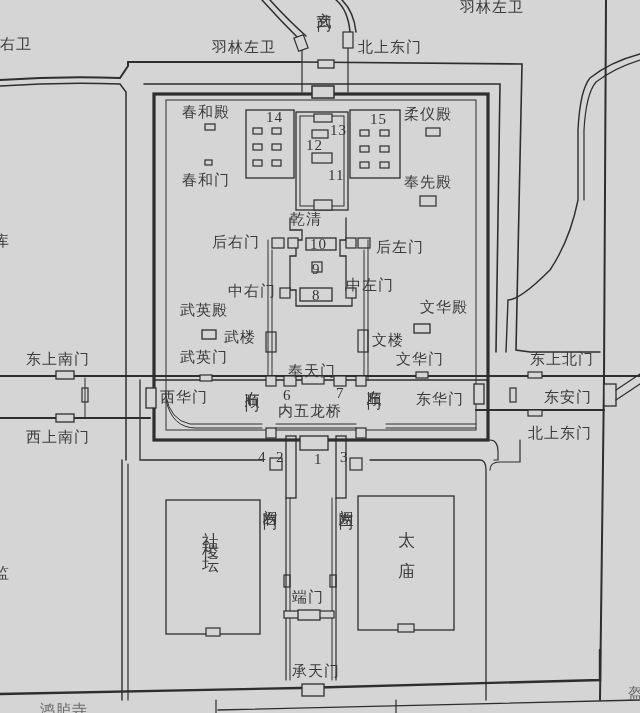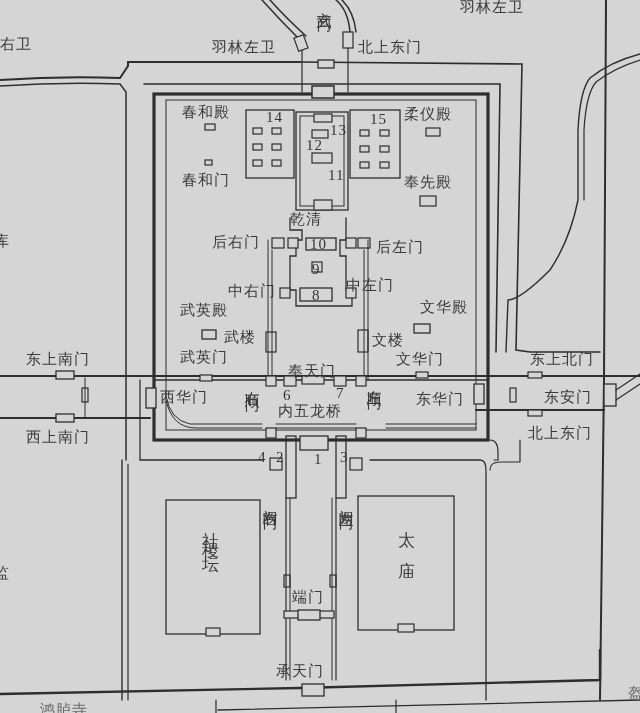--- a/index.html
+++ b/index.html
@@ -194,21 +194,21 @@
 
   <span class="lbl" style="left:26px;top:352px">东上南门</span>
   <span class="lbl" style="left:26px;top:430px">西上南门</span>
   <span class="lbl" style="left:530px;top:352px">东上北门</span>
   <span class="lbl" style="left:528px;top:426px">北上东门</span>
   <span class="lbl" style="left:544px;top:390px">东安门</span>
 
   <span class="lbl v" style="left:262px;top:498px">阙右门</span>
   <span class="lbl v" style="left:338px;top:498px">阙左门</span>
   <span class="lbl" style="left:292px;top:590px">端门</span>
-  <span class="lbl" style="left:276px;top:664px">承天门</span>
+  <span class="lbl" style="left:292px;top:664px">承天门</span>
   <span class="lbl v big" style="left:202px;top:518px">社稷坛</span>
   <span class="lbl v big" style="left:398px;top:518px;letter-spacing:30px">太庙</span>
 
   <span class="lbl num" style="left:314px;top:452px">1</span>
   <span class="lbl num" style="left:276px;top:450px">2</span>
   <span class="lbl num" style="left:340px;top:450px">3</span>
   <span class="lbl num" style="left:258px;top:450px">4</span>
   <span class="lbl num" style="left:283px;top:388px">6</span>
   <span class="lbl num" style="left:336px;top:386px">7</span>
   <span class="lbl num" style="left:312px;top:288px">8</span>

